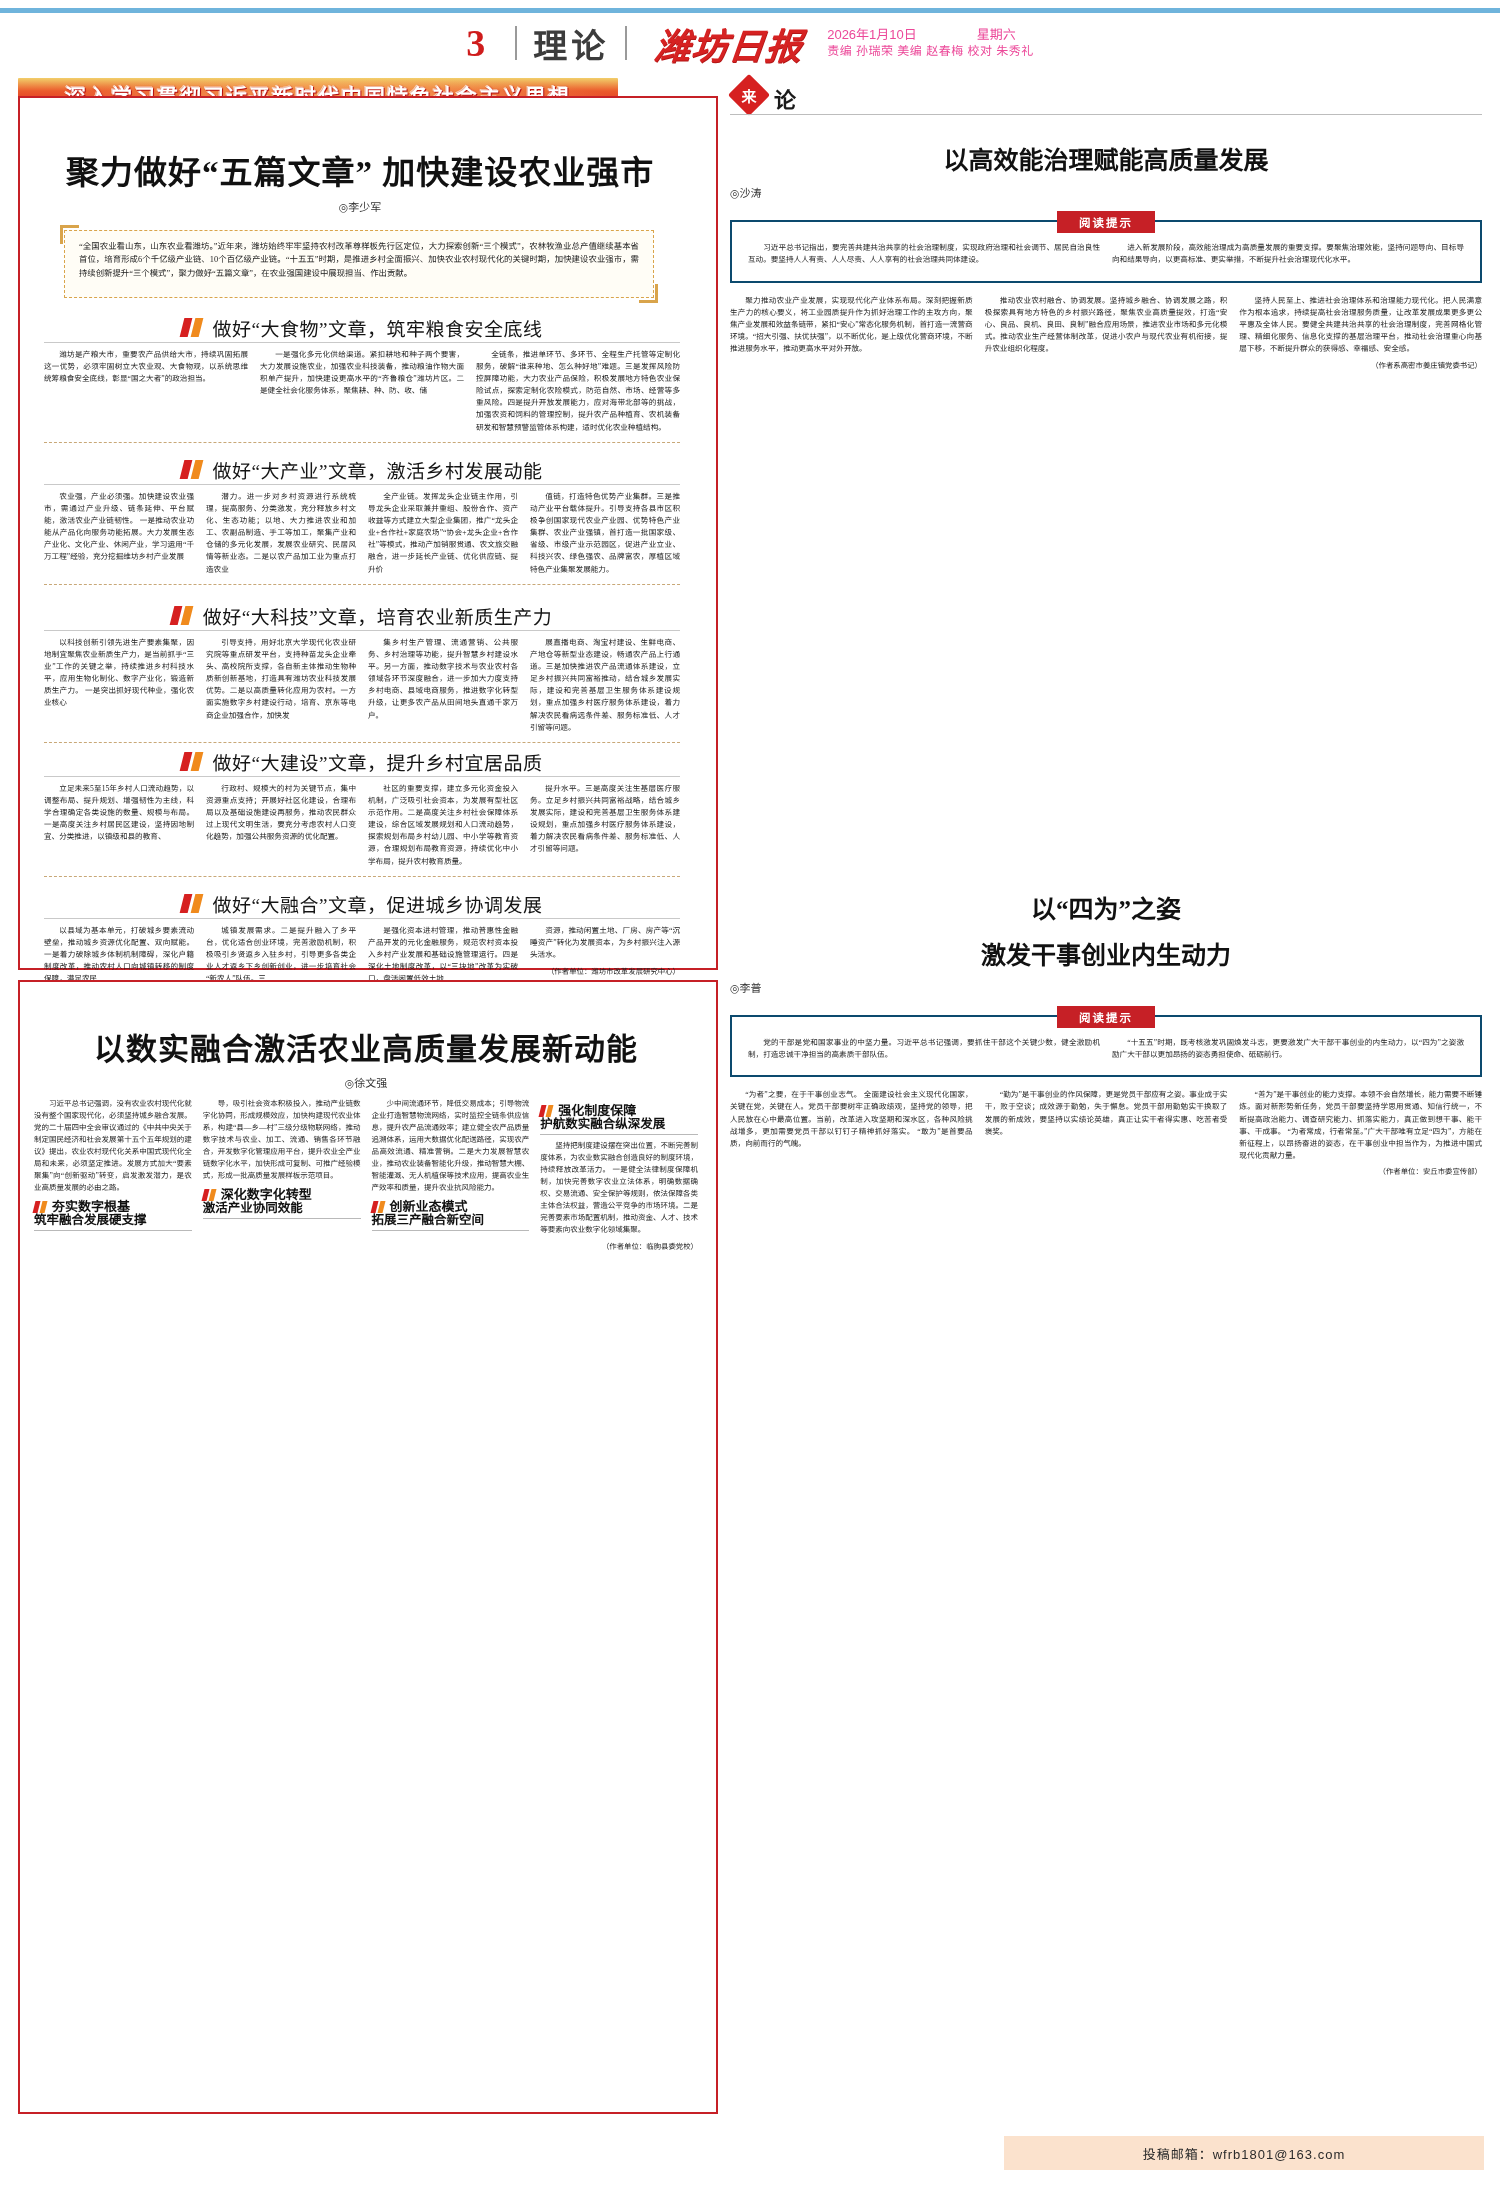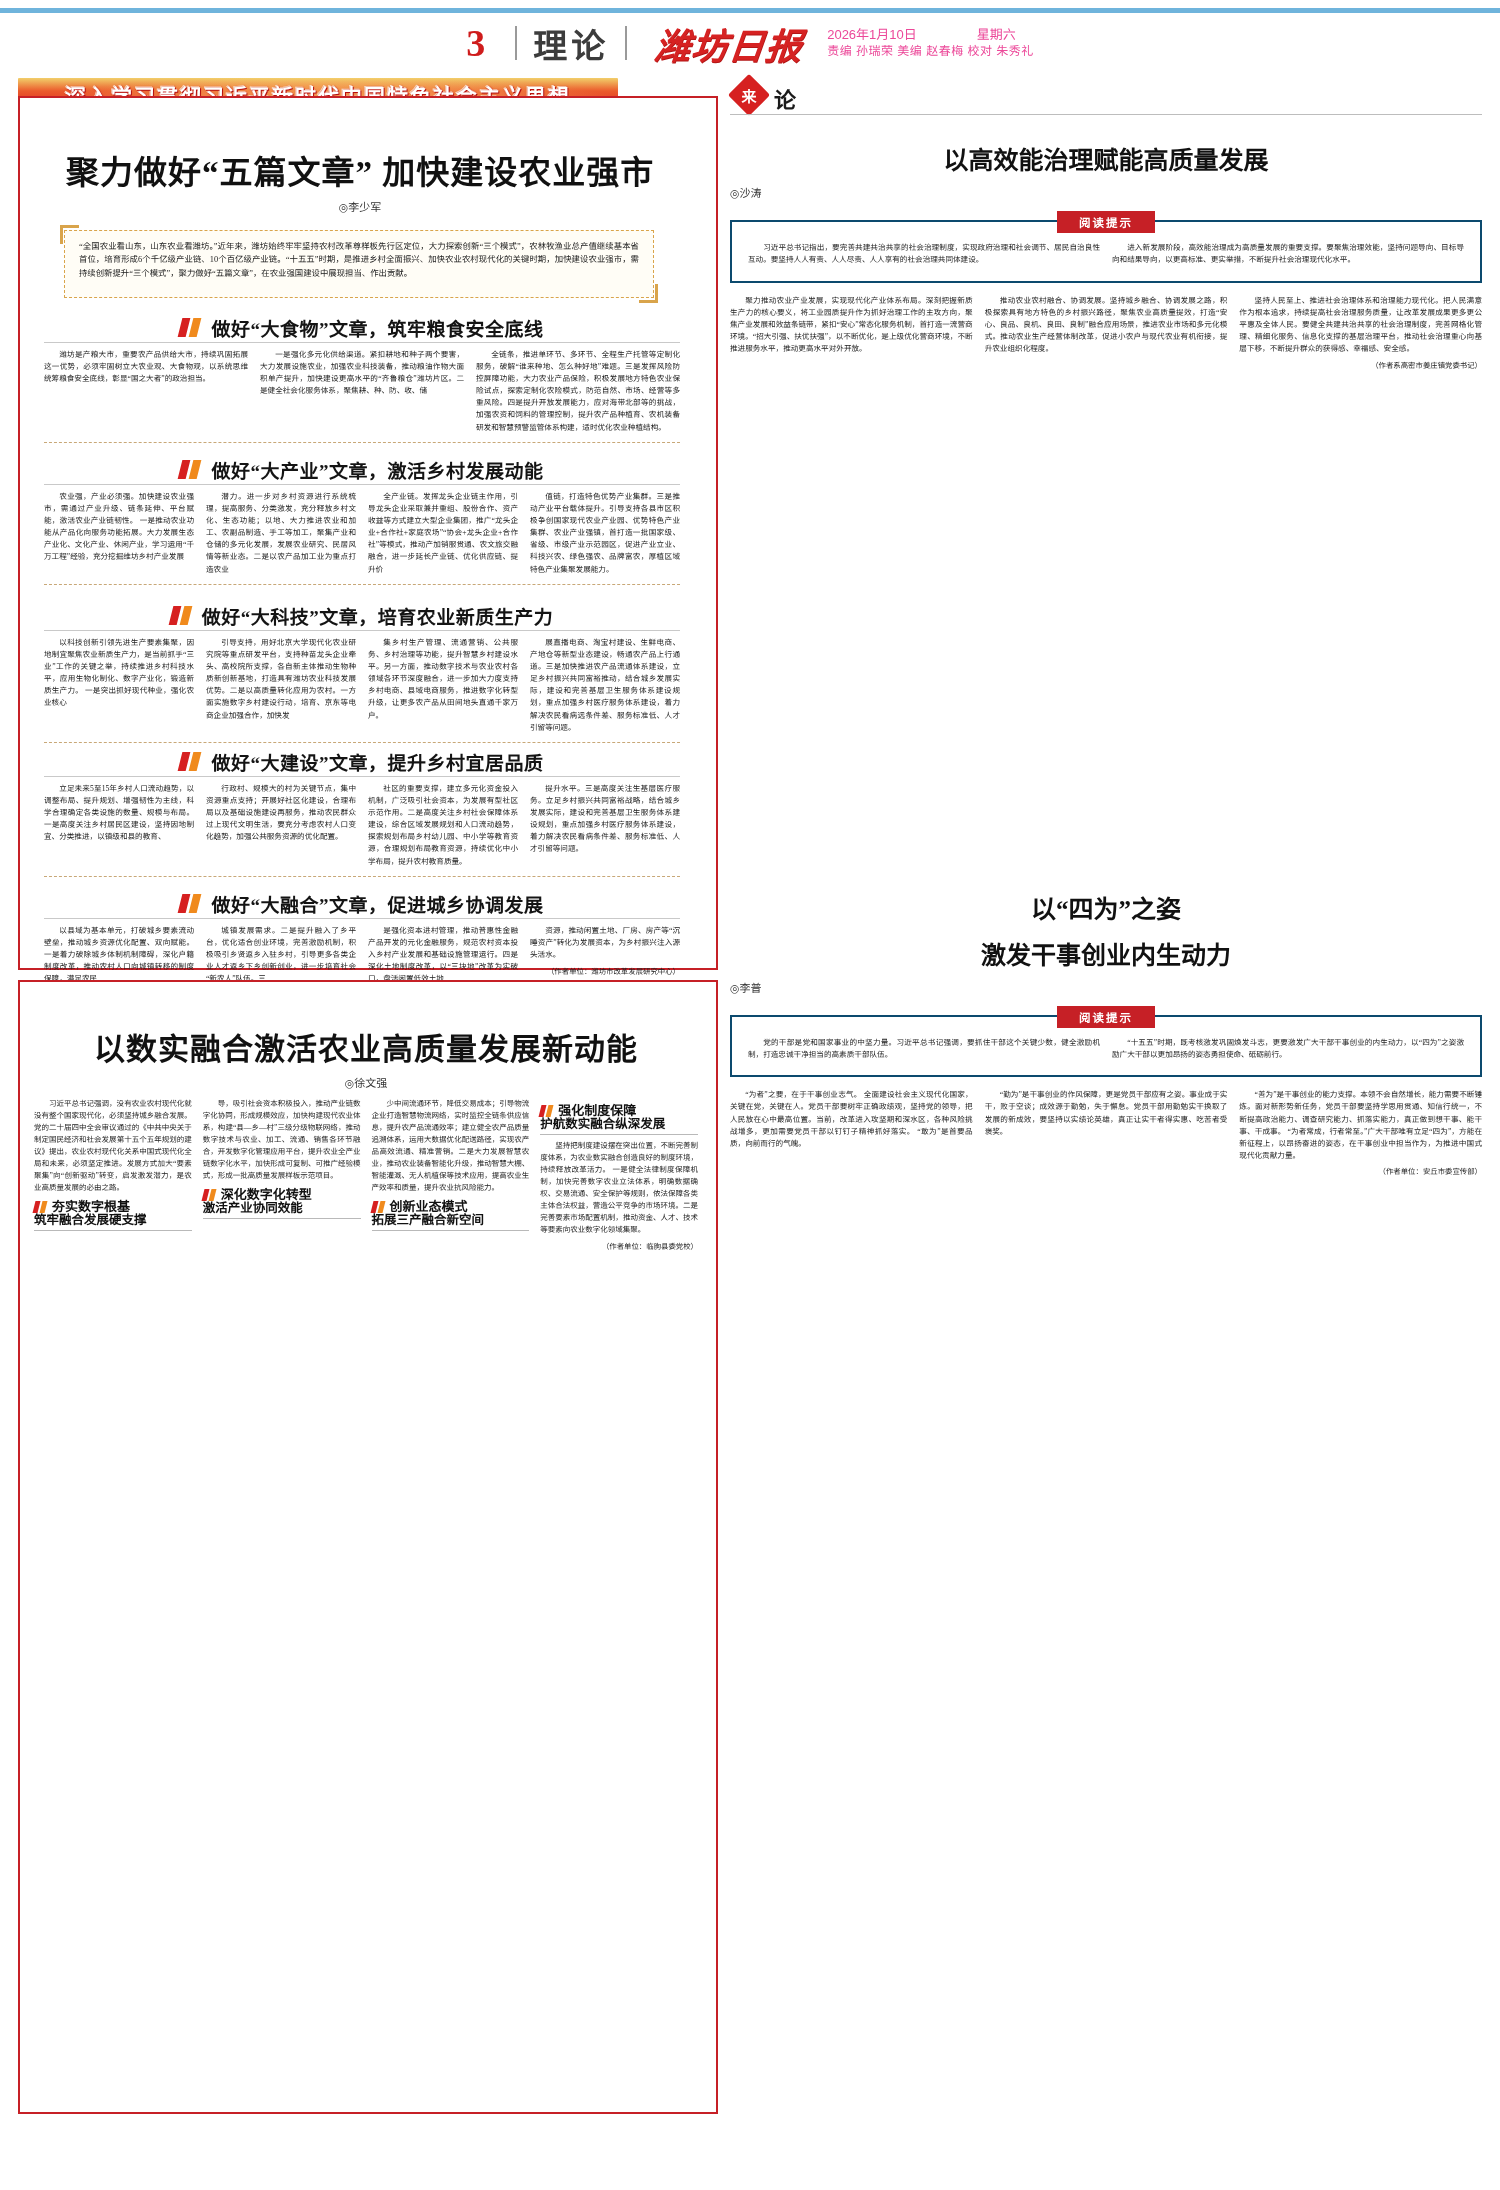--- a/index.html
+++ b/index.html
@@ -118,21 +118,21 @@
   .sec-head{
     display:flex;align-items:center;justify-content:center;gap:12px;
     height:30px;
     border-bottom:1px solid #c9c9c9;
   }
   .bars{display:inline-flex;gap:3px;transform:skewX(-14deg);}
   .bars i{display:block;width:8px;height:19px;background:#d62020;}
   .bars i.o{background:#f08a1d;}
   .sec-title{
     font-family:"Liberation Serif","DejaVu Serif",serif;
-    font-size:19px;font-weight:bold;color:#141414;letter-spacing:0.5px;
+    font-size:19px;font-weight:normal;color:#141414;letter-spacing:0.5px;
     white-space:nowrap;
   }
   .sec-cols{
     display:flex;gap:12px;margin-top:6px;
   }
   .sec-cols .c{
     flex:1;
     font-size:7.6px;line-height:12.1px;color:#202020;text-align:justify;
     font-family:"Liberation Serif","DejaVu Serif",serif;
   }
@@ -543,14 +543,17 @@
           </div>
         <div class="rc">
           <p>“善为”是干事创业的能力支撑。本领不会自然增长，能力需要不断锤炼。面对新形势新任务，党员干部要坚持学思用贯通、知信行统一，不断提高政治能力、调查研究能力、抓落实能力，真正做到想干事、能干事、干成事。
 “为者常成，行者常至。”广大干部唯有立足“四为”，方能在新征程上，以昂扬奋进的姿态，在干事创业中担当作为，为推进中国式现代化贡献力量。</p>
           <div class="rsrc">（作者单位：安丘市委宣传部）</div>
         </div>
       </div>
     </div>
   </div>
 
+  <div class="mailbar">
+    <span>投稿邮箱：wfrb1801@163.com</span>
+  </div>
 
 </div>
 
 </body></html>

